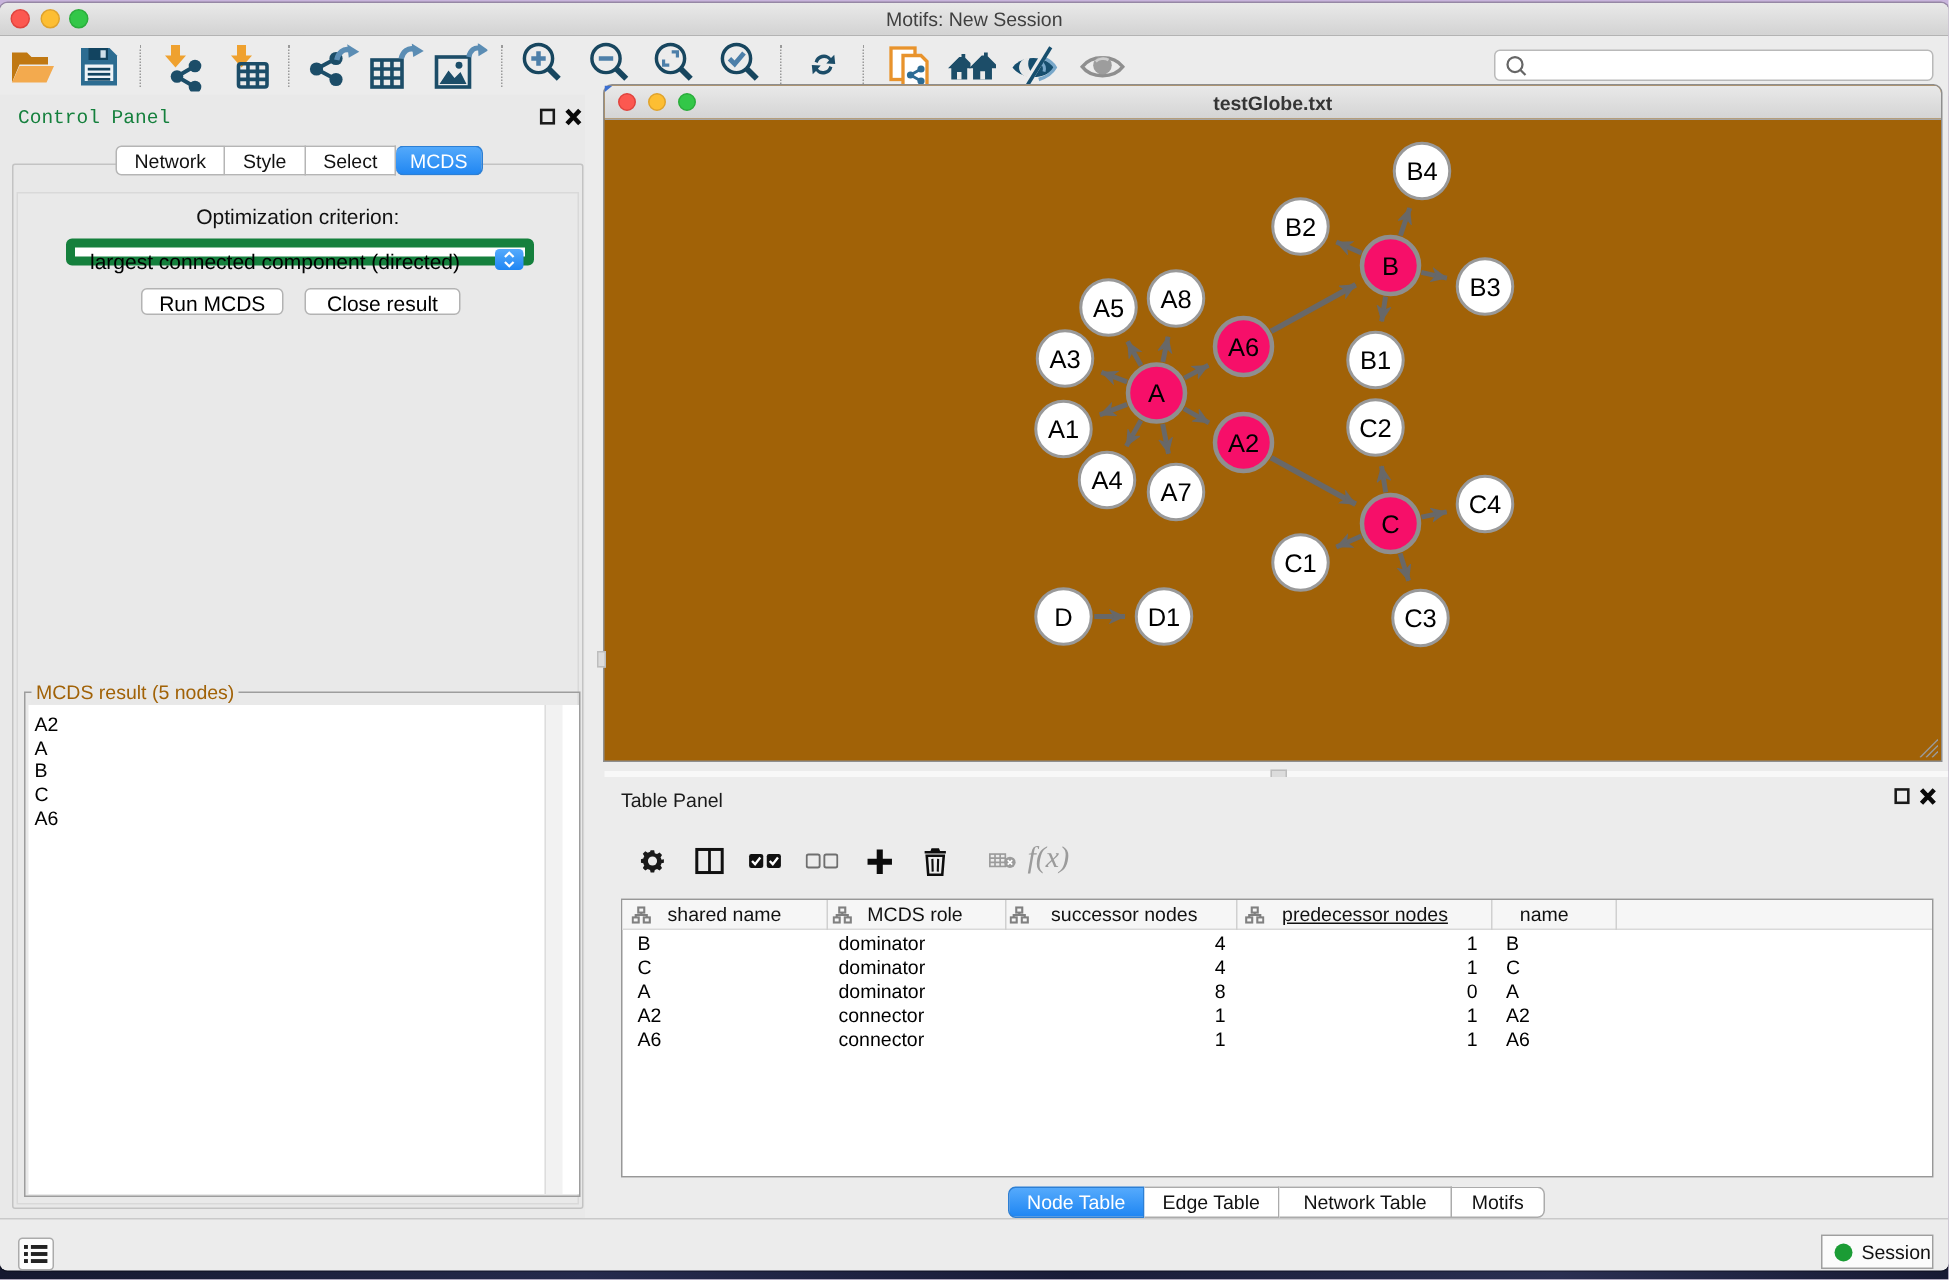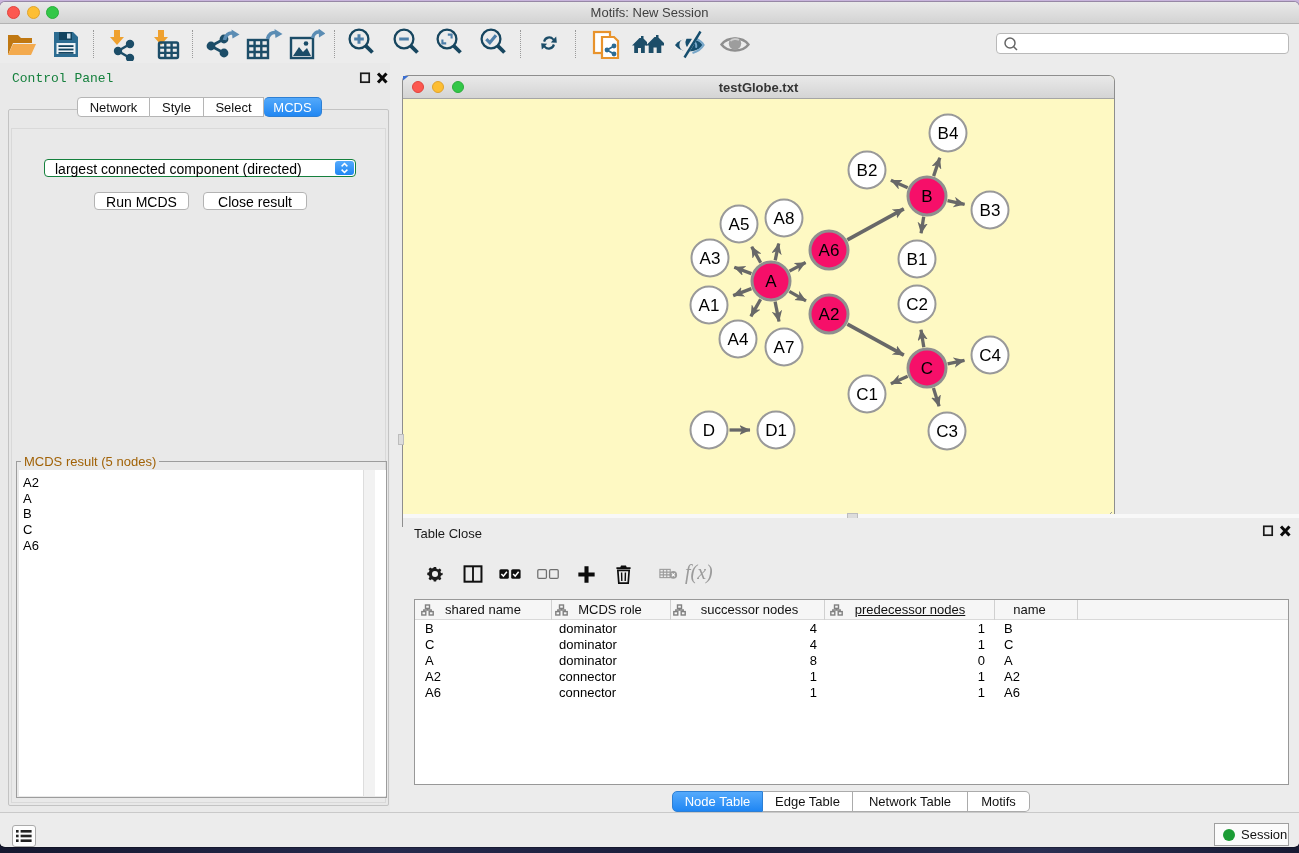--- a/index.html
+++ b/index.html
@@ -49,22 +49,22 @@
 #mcdsbox { position:absolute; left:16px; top:398px; width:371px; height:337px;
   border:1px solid #9d9d9d; }
 #mcdsbox .glabel { position:absolute; left:4px; top:-8px; background:#e8e8e8;
   font-size:13px; color:#a16207; padding:0 3px; }
 #mcdslist { position:absolute; left:2px; top:8px; width:367px; height:326px; background:#fff;
   font-size:13px; color:#000; padding-top:5px; }
 #mcdslist div { padding-left:4px; height:15.7px; line-height:15.7px; }
 #mcdslist .sb { position:absolute; left:344px; top:0px; width:12px; height:326px;
   background:#f2f2f2; border-left:1px solid #ddd; padding:0; }
 
-#netwin { position:absolute; left:403px; top:74px; width:711px; height:450px;
-  background:#fef9c3; border-radius:5px 5px 0 0;
+#netwin { position:absolute; left:403px; top:55px; width:891px; height:450px;
+  background:#a16207; border-radius:5px 5px 0 0;
   box-shadow:0 0 0 1px #8e8e8e; }
 #netwin .wtitle { position:absolute; left:0; top:0; width:100%; height:23px;
   background:linear-gradient(180deg,#e9e9e9,#d4d4d4); border-bottom:1px solid #a5a5a5;
   border-radius:5px 5px 0 0; }
 #netwin .wtitle .txt { position:absolute; width:100%; text-align:center; top:4px;
   font-size:13px; color:#353535; font-weight:bold; }
 #netwin .t-red { left:9px;  top:5px; background:#fc5850; border:1px solid #e0443e; width:12px; height:12px;}
 #netwin .t-yel { left:29px; top:5px; background:#fdbe33; border:1px solid #e0a32c; width:12px; height:12px;}
 #netwin .t-grn { left:49px; top:5px; background:#33c748; border:1px solid #2bad3c; width:12px; height:12px;}
 #graph { position:absolute; left:0; top:23px; }
@@ -222,21 +222,22 @@
       <rect x="1.8" y="1.3" width="8.4" height="8.9" fill="none" stroke="#1a1a1a" stroke-width="1.7"></rect>
       <path d="M19 1.5 L27.5 10.5 M27.5 1.5 L19 10.5" stroke="#0a0a0a" stroke-width="3"></path>
     </svg>
     <div class="tabseg" style="left:77px; width:73px; border-radius:4px 0 0 4px;">Network</div>
     <div class="tabseg" style="left:150px; width:54px; border-left:none;">Style</div>
     <div class="tabseg" style="left:204px; width:60px; border-left:none;">Select</div>
     <div class="tabseg" style="left:264px; width:58px; border-left:none; border-radius:5px;
       background:linear-gradient(180deg,#53a9fb,#2187f2); color:#fff; border-color:#2d7fd4;">MCDS</div>
     <div id="cp-box">
       <div style="position:absolute;left:2px;top:18px;right:2px;bottom:2px;border:1px solid #d9d9d9;background:#e9e9e9;"></div>
-      <div id="dropdown" style="position:absolute;left:35px;top:49px;width:312px;height:18px;background:#fff;border:1px solid #15803d;border-radius:4px;">
+      <div style="position:absolute;left:0;top:26px;width:100%;text-align:center;font-size:14px;color:#111;">Optimization criterion:</div>
+      <div id="dropdown" style="position:absolute;left:35px;top:49px;width:312px;height:18px;background:#fff;border:6px solid #15803d;border-radius:4px;">
         <div style="position:absolute;left:10px;top:1px;font-size:14px;color:#000;">largest connected component (directed)</div>
         <div style="position:absolute;right:1px;top:1px;width:19px;height:14px;border-radius:3px;background:linear-gradient(180deg,#55aafc,#1f86f3);">
           <svg width="19" height="14" viewBox="0 0 20 17">
             <path d="M6.5 6.5 L10 3 L13.5 6.5" fill="none" stroke="#fff" stroke-width="1.8"></path>
             <path d="M6.5 10.5 L10 14 L13.5 10.5" fill="none" stroke="#fff" stroke-width="1.8"></path>
           </svg>
         </div>
       </div>
       <div class="pbtn" style="position:absolute;left:85px;top:82px;width:95px;height:18px;background:#fff;border:1px solid #b3b3b3;border-radius:4px;text-align:center;font-size:14px;line-height:18px;">Run MCDS</div>
       <div class="pbtn" style="position:absolute;left:194px;top:82px;width:104px;height:18px;background:#fff;border:1px solid #b3b3b3;border-radius:4px;text-align:center;font-size:14px;line-height:18px;">Close result</div>
@@ -338,21 +339,21 @@
 <text x="368" y="188" font-size="17" fill="#000" text-anchor="middle" font-family="Liberation Sans, sans-serif">A</text>
 <text x="426" y="221" font-size="17" fill="#000" text-anchor="middle" font-family="Liberation Sans, sans-serif">A2</text>
 <text x="524" y="275" font-size="17" fill="#000" text-anchor="middle" font-family="Liberation Sans, sans-serif">C</text>
 </svg>
   </div>
 
   <div style="position:absolute;left:403px;top:512px;width:896px;height:4px;background:#f8f8f8;"></div>
   <div style="position:absolute;left:398px;top:432px;width:6px;height:11px;background:#dcdcdc;border:1px solid #bdbdbd;"></div>
   <div style="position:absolute;left:847px;top:511px;width:11px;height:6px;background:#dcdcdc;border:1px solid #bdbdbd;"></div>
   <div id="tpanel">
-    <div class="hdr">Table Close</div>
+    <div class="hdr">Table Panel</div>
     <svg style="position:absolute;left:859px;top:7px" width="30" height="12" viewBox="0 0 30 12">
       <rect x="1.8" y="1.3" width="8.4" height="8.9" fill="none" stroke="#1a1a1a" stroke-width="1.7"></rect>
       <path d="M19 1.5 L27.5 10.5 M27.5 1.5 L19 10.5" stroke="#0a0a0a" stroke-width="3"></path>
     </svg>
     <div id="ttools">
       <svg style="position:absolute;left:23px;top:14px" width="18" height="18" viewBox="0 0 26 26">
         <g fill="#1a1a1a">
           <path d="M11 1 h4 l0.7 3.2 a9 9 0 0 1 2.6 1.1 l2.8-1.7 2.8 2.8 -1.7 2.8 a9 9 0 0 1 1.1 2.6 L26 11 v4 l-2.7 0.7 a9 9 0 0 1 -1.1 2.6 l1.7 2.8 -2.8 2.8 -2.8-1.7 a9 9 0 0 1 -2.6 1.1 L15 26 h-4 l-0.7-2.7 a9 9 0 0 1 -2.6-1.1 l-2.8 1.7 -2.8-2.8 1.7-2.8 a9 9 0 0 1 -1.1-2.6 L0 15 v-4 l2.7-0.7 a9 9 0 0 1 1.1-2.6 L2.1 4.9 4.9 2.1 l2.8 1.7 a9 9 0 0 1 2.6-1.1 Z" transform="scale(0.85) translate(2.2,2.2)"></path>
         </g>
         <circle cx="13" cy="13" r="4.4" fill="#ececec"></circle>

